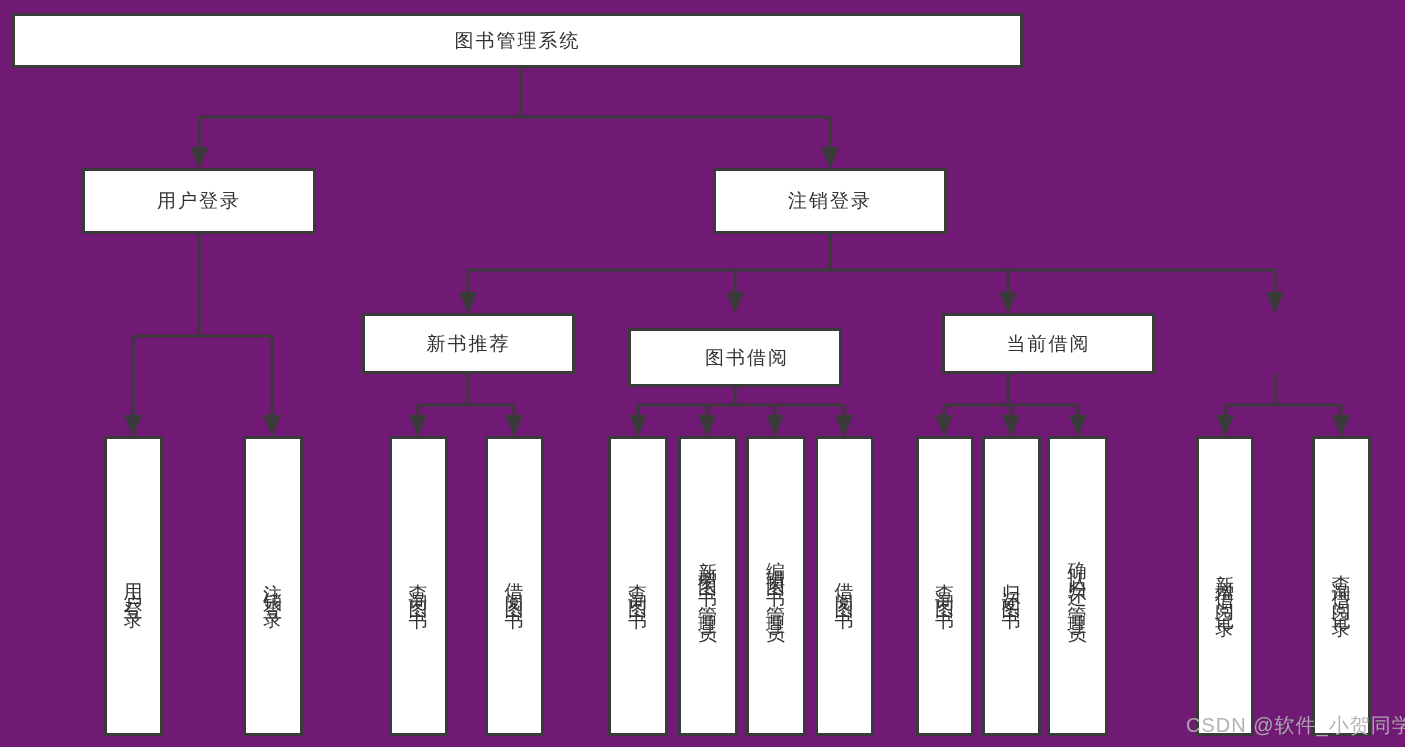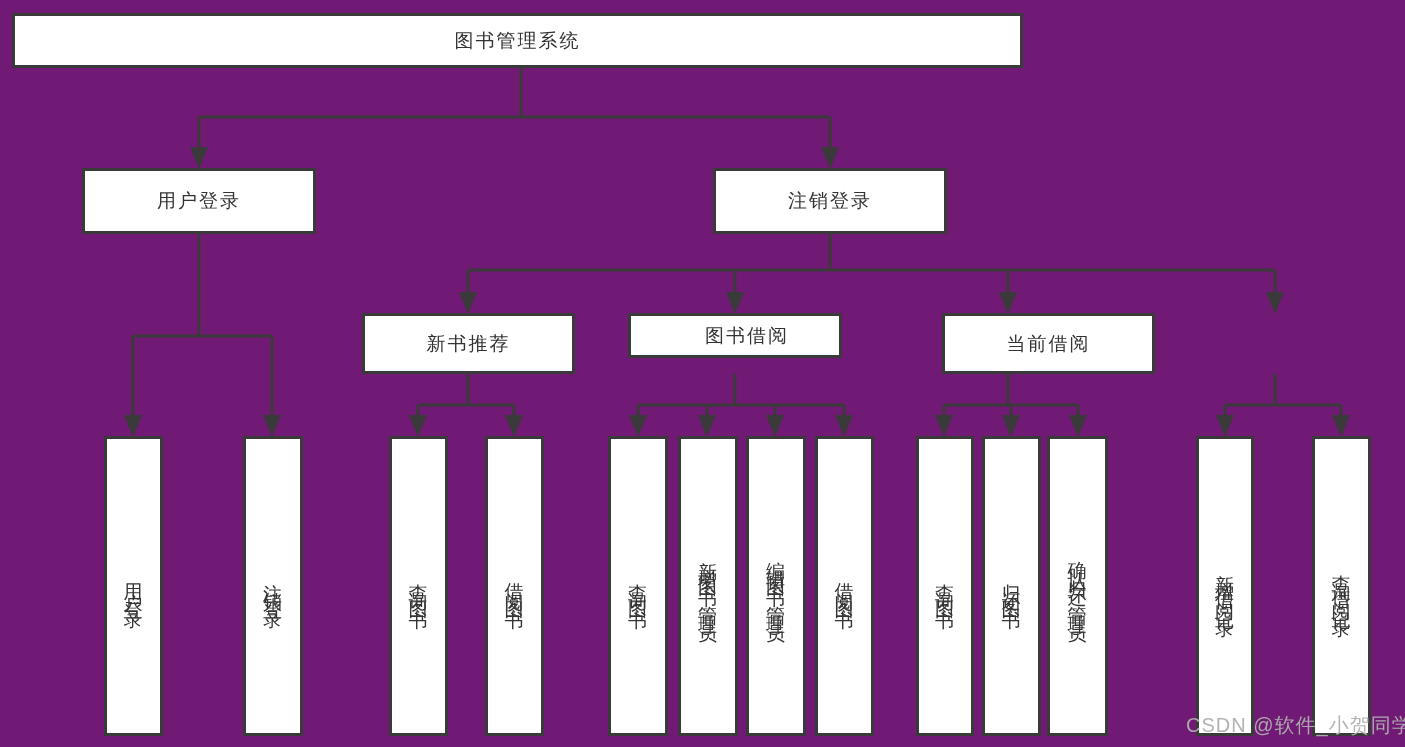--- a/index.html
+++ b/index.html
@@ -36,21 +36,21 @@
     font-size: 19px;
     letter-spacing: 9px;
     line-height: 1.0;
     white-space: nowrap;
   }
   
   .n-root   { left: 12px;   top: 13px;  width: 1011px; height: 55px; }
   .n-login  { left: 82px;   top: 168px; width: 234px;  height: 66px; }
   .n-mgmt   { left: 713px;  top: 168px; width: 234px;  height: 66px; }
   .n-rec    { left: 362px;  top: 313px; width: 213px;  height: 61px; }
-  .n-bor    { left: 628px;  top: 313px; width: 214px;  height: 45px; padding-left: 24px; }
+  .n-bor    { left: 628px;  top: 328px; width: 214px;  height: 59px; padding-left: 24px; }
   .n-cur    { left: 902px;  top: 313px; width: 213px;  height: 61px; margin-left: 40px; }
   .n-his    { left: 1167px; top: 313px; width: 216px;  height: 61px; }
   .leaf     { top: 436px; height: 300px; }
   .l-1  { left: 104px;  width: 59px; }
   .l-2  { left: 243px;  width: 60px; }
   .l-3  { left: 389px;  width: 59px; }
   .l-4  { left: 485px;  width: 59px; }
   .l-5  { left: 608px;  width: 60px; }
   .l-6  { left: 678px;  width: 60px; }
   .l-7  { left: 746px;  width: 60px; }

